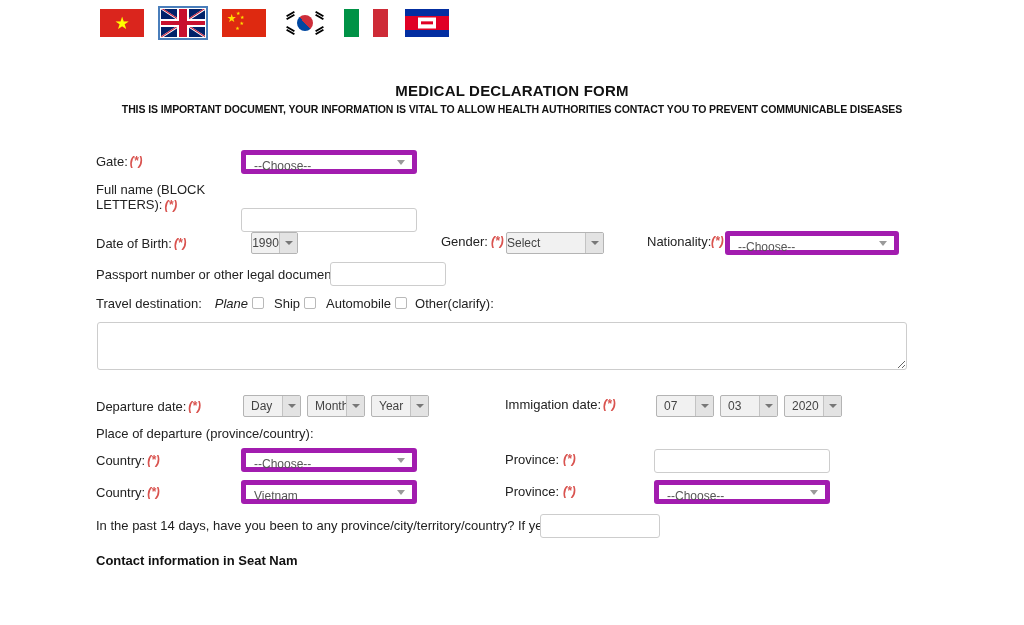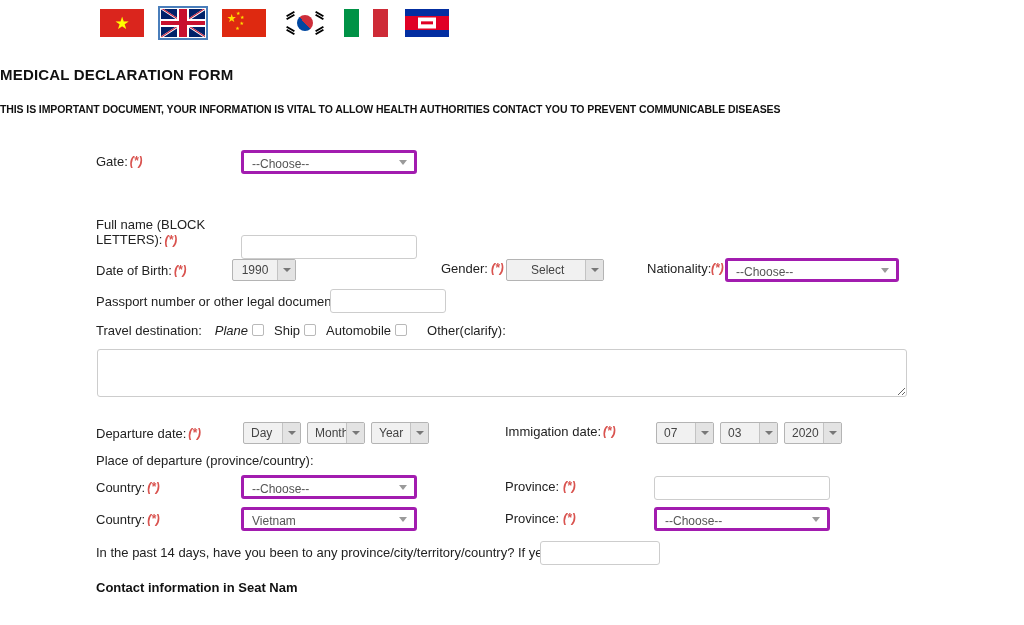--- a/index.html
+++ b/index.html
@@ -43,34 +43,35 @@
   .flag-canvas {
     width: 100%;
     height: 100%;
     display: block;
     overflow: hidden;
   }
 
   
   .form-title {
     position: absolute;
-    top: 66px;
+    top: 82px;
     left: 0;
     width: 1024px;
-    text-align: left;
+    text-align: center;
     font-size: 15px;
     font-weight: bold;
     letter-spacing: 0.2px;
     color: #111111;
   }
   .form-subtitle {
     position: absolute;
     top: 103px;
     left: 0;
     width: 1024px;
+    text-align: center;
     font-size: 10.5px;
     font-weight: bold;
     color: #111111;
     letter-spacing: -0.1px;
   }
 
   
   .form-body {
     position: absolute;
     left: 96px;
@@ -120,21 +121,21 @@
     resize: both;
     outline: none;
   }
 
   
   .sel-flat {
     position: relative;
     display: inline-block;
     height: 24px;
     box-sizing: border-box;
-    border: 3px solid #a21caf;
+    border: 5px solid #a21caf;
     border-radius: 3px;
     background: #ffffff;
   }
   .sel-flat .val {
     position: absolute;
     left: 8px;
     top: 0;
     line-height: 22px;
     font-size: 12px;
     color: #555555;
@@ -282,41 +283,41 @@
 
   <div class="row" style="height:26px;">
     <span class="label">Gate:</span>
     <span class="req">(*)</span>
     <span class="sel-flat" style="position:absolute;left:145px;top:2px;width:176px;">
       <span class="val">--Choose--</span>
       <span class="caret"></span>
     </span>
   </div>
 
-  <div class="row" style="height:46px;align-items:center;padding-top:8px;margin-top:27px;">
+  <div class="row" style="height:46px;align-items:flex-start;padding-top:8px;">
     <span>
       <span class="label">Full name (BLOCK</span><br>
       <span class="label">LETTERS):</span><span class="req">(*)</span>
     </span>
     <input class="txt" type="text" style="position: absolute; left: 145px; top: 34px; width: 176px; height: 24px;" value="">
   </div>
 
   <div class="row" style="height:30px;">
     <span class="label">Date of Birth:</span>
     <span class="req">(*)</span>
 
-    <span class="sel-native" style="position:absolute;left:136px;top:4px;width:64px;">
+    <span class="sel-native" style="position:absolute;left:155px;top:4px;width:47px;">
       <span class="val">1990</span>
       <span class="btn"></span>
     </span>
 
     <span class="label" style="position:absolute;left:345px;top:6px;">Gender:</span>
     <span class="req" style="position:absolute;left:393px;top:6px;">(*)</span>
     <span class="sel-native" style="position:absolute;left:410px;top:4px;width:98px;">
-      <span class="val" style="text-align:left;padding-left:24px;">Select</span>
+      <span class="val" style="text-align:left;padding-left:0;">Select</span>
       <span class="btn"></span>
     </span>
 
     <span class="label" style="position:absolute;left:551px;top:6px;">Nationality:</span>
     <span class="req" style="position:absolute;left:613px;top:6px;">(*)</span>
     <span class="sel-flat" style="position:absolute;left:629px;top:3px;width:174px;">
       <span class="val">--Choose--</span>
       <span class="caret"></span>
     </span>
   </div>
@@ -328,21 +329,21 @@
   </div>
 
   <div class="row" style="height:26px;">
     <span class="label">Travel destination:</span>
     <span class="label" style="margin-left:13px;font-style:italic;">Plane</span>
     <span class="cbx"></span>
     <span class="label" style="margin-left:6px;">Ship</span>
     <span class="cbx"></span>
     <span class="label" style="margin-left:6px;">Automobile</span>
     <span class="cbx"></span>
-    <span class="label" style="margin-left:16px;">Other(clarify):</span>
+    <span class="label" style="margin-left:4px;">Other(clarify):</span>
   </div>
 
   <div class="row" style="height:68px;padding-top:6px;">
     <textarea class="area" style="position: absolute; left: 1px; top: 6px; width: 810px; height: 48px;" placeholder=""></textarea>
   </div>
 
 
   <div class="row" style="height:32px;">
     <span class="label">Departure date:</span>
     <span class="req">(*)</span>

